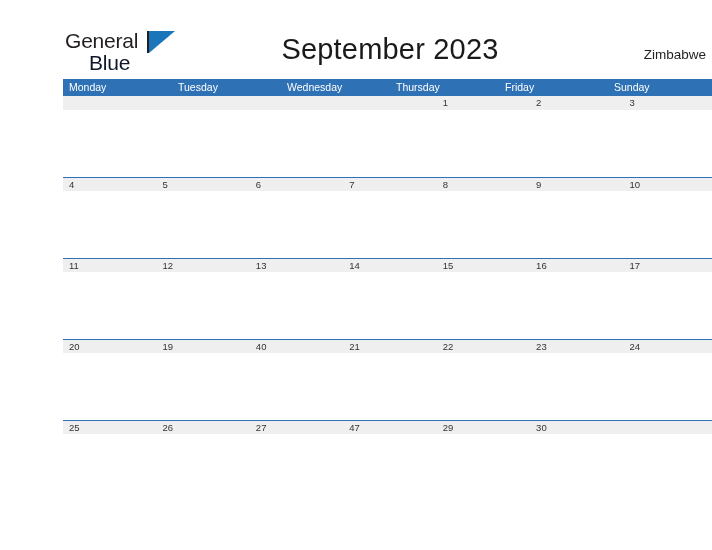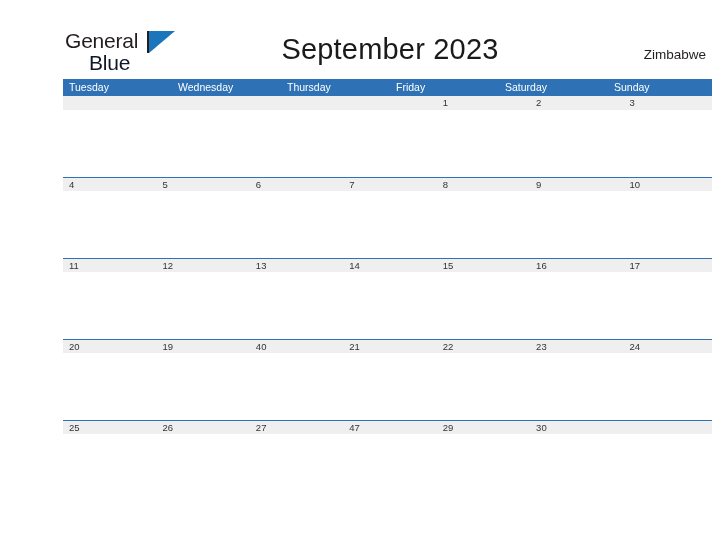--- a/index.html
+++ b/index.html
@@ -162,25 +162,25 @@
 
     <div class="title">September 2023</div>
 
     <div class="region">Zimbabwe</div>
 
   </div>
 
   <div class="calendar">
 
     <div class="cal-head">
+      <div class="dow">Monday</div>
       <div class="dow">Tuesday</div>
       <div class="dow">Wednesday</div>
       <div class="dow">Thursday</div>
       <div class="dow">Friday</div>
-      <div class="dow">Saturday</div>
       <div class="dow">Sunday</div>
     </div>
 
     <div class="week first">
       <div class="day-cell">
           <div class="day-band"></div>
           <div class="day-body"></div>
         </div>
       <div class="day-cell">
           <div class="day-band"></div>

